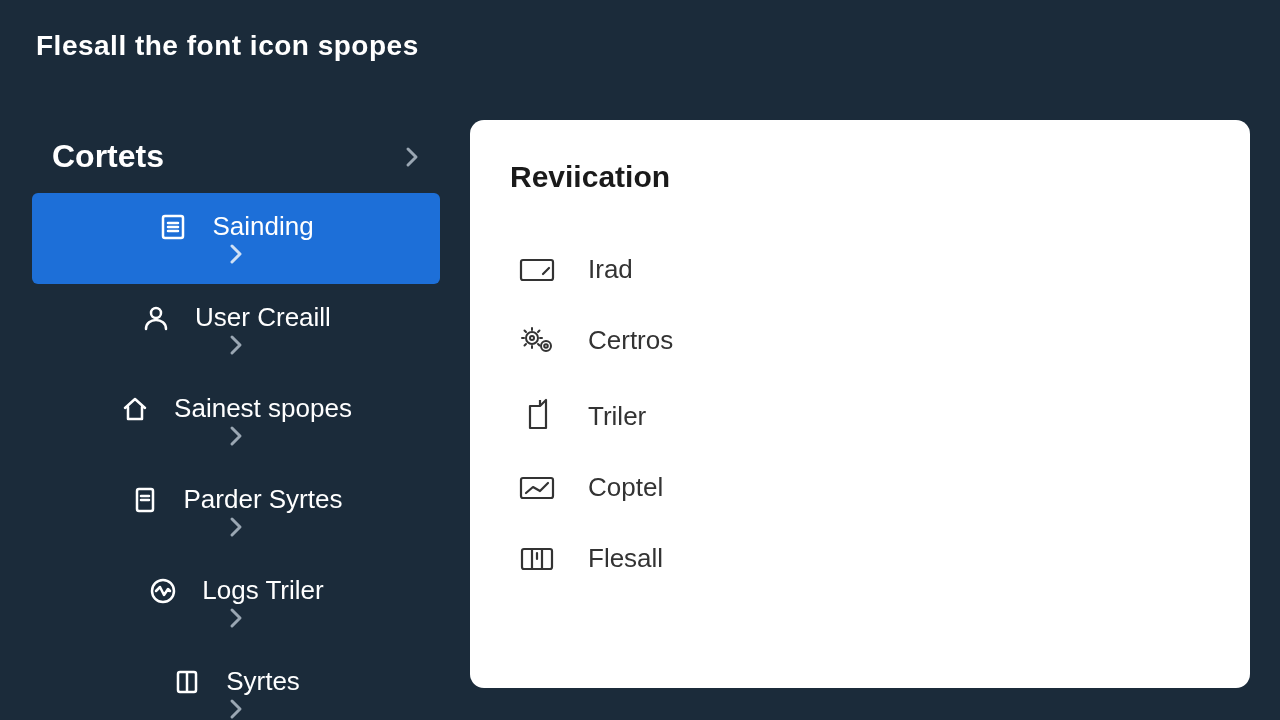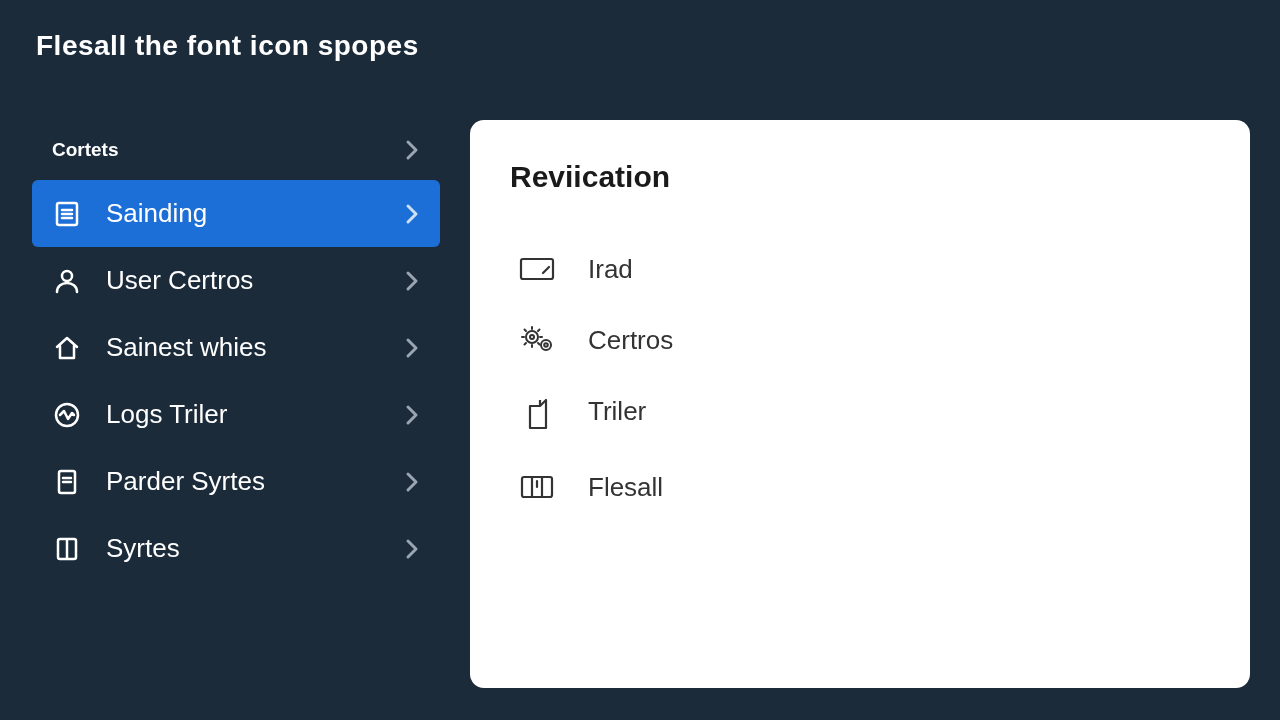--- a/index.html
+++ b/index.html
@@ -23,30 +23,31 @@
     top: 120px;
     width: 408px;
   }
   .side-header {
     display: flex;
     align-items: center;
     justify-content: space-between;
     padding: 18px 20px;
   }
   .side-header .hlabel {
-    font-size: 19px;
+    font-size: 32px;
     font-weight: 600;
     color: #fff;
   }
   .side-item {
     display: flex;
     align-items: center;
     justify-content: space-between;
     padding: 18px 20px;
     border-radius: 6px;
+    flex-direction: column;
   }
   .side-item .leading {
     display: flex;
     align-items: center;
     gap: 24px;
   }
   .side-item .label {
     font-size: 26px;
     font-weight: 500;
     color: #fff;
@@ -70,21 +71,21 @@
   }
   .panel-title {
     font-size: 30px;
     font-weight: 700;
     color: #1a1a1a;
     margin-bottom: 40px;
   }
   .plist {}
   .pitem {
     display: flex;
-    align-items: flex-start;
+    align-items: flex-end;
     gap: 30px;
     padding: 20px 8px;
   }
   .pitem .plabel {
     font-size: 26px;
     color: #333;
   }
   .picon svg { display:block; stroke:#333; }
 </style>
 </head>
@@ -121,71 +122,71 @@
   </div>
 
   <div class="side-item">
     <div class="leading">
       <span class="icon">
         <svg width="30" height="30" viewBox="0 0 30 30" fill="none">
           <circle cx="15" cy="10" r="5" stroke="#fff" stroke-width="2.5"></circle>
           <path d="M5 26 C5 20 10 17 15 17 C20 17 25 20 25 26" stroke="#fff" stroke-width="2.5" stroke-linecap="round"></path>
         </svg>
       </span>
-      <span class="label">User Certros</span>
+      <span class="label">User Creaill</span>
     </div>
     <span class="chevron">
       <svg width="16" height="24" viewBox="0 0 16 24" fill="none">
           <path d="M4 4 L12 12 L4 20" stroke="#9aa7b3" stroke-width="3" stroke-linecap="round" stroke-linejoin="round"></path>
         </svg>
     </span>
   </div>
 
   <div class="side-item">
     <div class="leading">
       <span class="icon">
         <svg width="30" height="30" viewBox="0 0 30 30" fill="none">
           <path d="M5 14 L15 5 L25 14 M8 13 V25 H22 V13" stroke="#fff" stroke-width="2.5" stroke-linecap="round" stroke-linejoin="round"></path>
         </svg>
       </span>
-      <span class="label">Sainest whies</span>
+      <span class="label">Sainest spopes</span>
+    </div>
+    <span class="chevron">
+      <svg width="16" height="24" viewBox="0 0 16 24" fill="none">
+          <path d="M4 4 L12 12 L4 20" stroke="#9aa7b3" stroke-width="3" stroke-linecap="round" stroke-linejoin="round"></path>
+        </svg>
+    </span>
+  </div>
+
+  <div class="side-item">
+    <div class="leading">
+      <span class="icon">
+        <svg width="30" height="30" viewBox="0 0 30 30" fill="none">
+          <rect x="7" y="4" width="16" height="22" rx="2" stroke="#fff" stroke-width="2.5"></rect>
+          <path d="M11 11 H19 M11 15 H19" stroke="#fff" stroke-width="2.5" stroke-linecap="round"></path>
+        </svg>
+      </span>
+      <span class="label">Parder Syrtes</span>
     </div>
     <span class="chevron">
       <svg width="16" height="24" viewBox="0 0 16 24" fill="none">
           <path d="M4 4 L12 12 L4 20" stroke="#9aa7b3" stroke-width="3" stroke-linecap="round" stroke-linejoin="round"></path>
         </svg>
     </span>
   </div>
 
   <div class="side-item">
     <div class="leading">
       <span class="icon">
         <svg width="30" height="30" viewBox="0 0 30 30" fill="none">
           <circle cx="15" cy="15" r="11" stroke="#fff" stroke-width="2.5"></circle>
           <path d="M8 15 L12 11 L16 19 L20 13 L22 15" stroke="#fff" stroke-width="2.5" stroke-linecap="round" stroke-linejoin="round"></path>
         </svg>
       </span>
       <span class="label">Logs Triler</span>
-    </div>
-    <span class="chevron">
-      <svg width="16" height="24" viewBox="0 0 16 24" fill="none">
-          <path d="M4 4 L12 12 L4 20" stroke="#9aa7b3" stroke-width="3" stroke-linecap="round" stroke-linejoin="round"></path>
-        </svg>
-    </span>
-  </div>
-
-  <div class="side-item">
-    <div class="leading">
-      <span class="icon">
-        <svg width="30" height="30" viewBox="0 0 30 30" fill="none">
-          <rect x="7" y="4" width="16" height="22" rx="2" stroke="#fff" stroke-width="2.5"></rect>
-          <path d="M11 11 H19 M11 15 H19" stroke="#fff" stroke-width="2.5" stroke-linecap="round"></path>
-        </svg>
-      </span>
-      <span class="label">Parder Syrtes</span>
     </div>
     <span class="chevron">
       <svg width="16" height="24" viewBox="0 0 16 24" fill="none">
           <path d="M4 4 L12 12 L4 20" stroke="#9aa7b3" stroke-width="3" stroke-linecap="round" stroke-linejoin="round"></path>
         </svg>
     </span>
   </div>
 
   <div class="side-item">
     <div class="leading">
@@ -236,20 +237,29 @@
     <div class="pitem">
       <span class="picon">
         <svg width="40" height="36" viewBox="0 0 40 36" fill="none">
           <path d="M12 32 V10 H22 L28 4 V32 Z" stroke="#333" stroke-width="2.2" stroke-linejoin="round"></path>
           <path d="M22 10 V4" stroke="#333" stroke-width="2.2"></path>
         </svg>
       </span>
       <span class="plabel">Triler</span>
     </div>
 
+    <div class="pitem">
+      <span class="picon">
+        <svg width="40" height="30" viewBox="0 0 40 30" fill="none">
+          <rect x="3" y="5" width="32" height="20" rx="2" stroke="#333" stroke-width="2.2"></rect>
+          <path d="M8 20 L15 14 L22 18 L30 10" stroke="#333" stroke-width="2.2" stroke-linecap="round" stroke-linejoin="round"></path>
+        </svg>
+      </span>
+      <span class="plabel">Coptel</span>
+    </div>
 
     <div class="pitem">
       <span class="picon">
         <svg width="40" height="30" viewBox="0 0 40 30" fill="none">
           <rect x="4" y="5" width="30" height="20" rx="2" stroke="#333" stroke-width="2.2"></rect>
           <path d="M14 5 V25 M24 5 V25" stroke="#333" stroke-width="2.2"></path>
           <path d="M19 9 V15" stroke="#333" stroke-width="2.2" stroke-linecap="round"></path>
         </svg>
       </span>
       <span class="plabel">Flesall</span>

